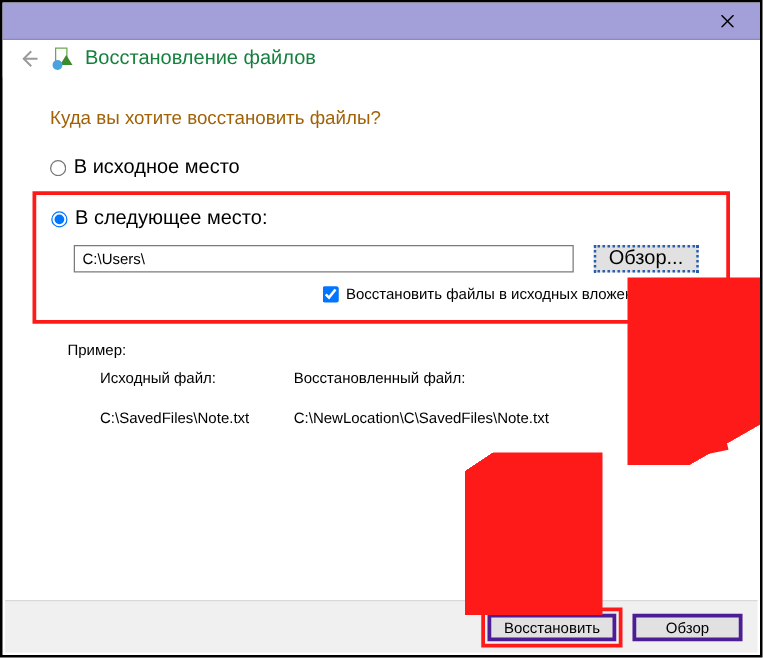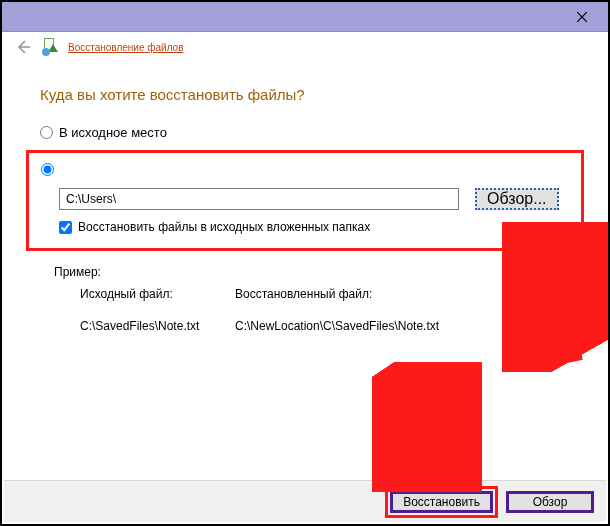--- a/index.html
+++ b/index.html
@@ -64,42 +64,42 @@
     width: 0; height: 0;
     border-left: 5px solid transparent;
     border-right: 5px solid transparent;
     border-bottom: 8px solid #3c8a2e;
   }
   .app-icon .ball {
     position:absolute; left:0; bottom:0;
     width:8px; height:8px; border-radius:50%;
     background:#4aa3df;
   }
-  .header-title { font-size: 10px; color: #c2410c; text-decoration: underline; }
+  .header-title { font-size: 16px; color: #15803d; }
 
   
   .content {
     padding: 24px 38px 0 38px;
   }
   .heading {
     color: #a16207;
     font-size: 15px;
     margin: 0 0 22px 0;
   }
 
   .radio-row {
     display: flex;
     align-items: center;
     gap: 6px;
     margin-bottom: 10px;
   }
   .radio-row input[type=radio] {
     width: 13px; height: 13px; margin: 0;
   }
-  .radio-row label { font-size: 13px; color: #000; }
+  .radio-row label { font-size: 16px; color: #000; }
 
   
   .highlight-box {
     border: 3px solid #ff1a1a;
     padding: 10px 12px 14px 12px;
     margin: 4px -14px 14px -14px;
     position: relative;
   }
 
   .following-group .path-row {
@@ -123,20 +123,21 @@
     background: #e1e1e1;
     font-size: 16px;
     font-family: inherit;
     padding: 0 10px;
   }
   .checkbox-row {
     display: flex;
     align-items: center;
     gap: 6px;
     margin-left: 18px;
+    justify-content: flex-end;
   }
   .checkbox-row input[type=checkbox] { width: 13px; height: 13px; margin: 0; }
 
   .example-block {
     margin: 6px 0 0 14px;
     font-size: 12px;
   }
   .example-title { margin-bottom: 8px; }
   .example-grid {
     margin-left: 26px;
@@ -211,20 +212,21 @@
 
   <div class="radio-row">
     <input type="radio" name="dest" style="">
     <label>В исходное место</label>
   </div>
 
   <div class="highlight-box">
     <div class="following-group">
       <div class="radio-row">
         <input type="radio" name="dest" checked="" style="">
+        <label>В следующее место:</label>
       </div>
       <div class="path-row">
         <input class="path-input" type="text" value="C:\Users\" style="">
         <button class="browse-btn">Обзор...</button>
       </div>
       <div class="checkbox-row">
         <input type="checkbox" checked="" style="">
         <label>Восстановить файлы в исходных вложенных папках</label>
       </div>
     </div>

